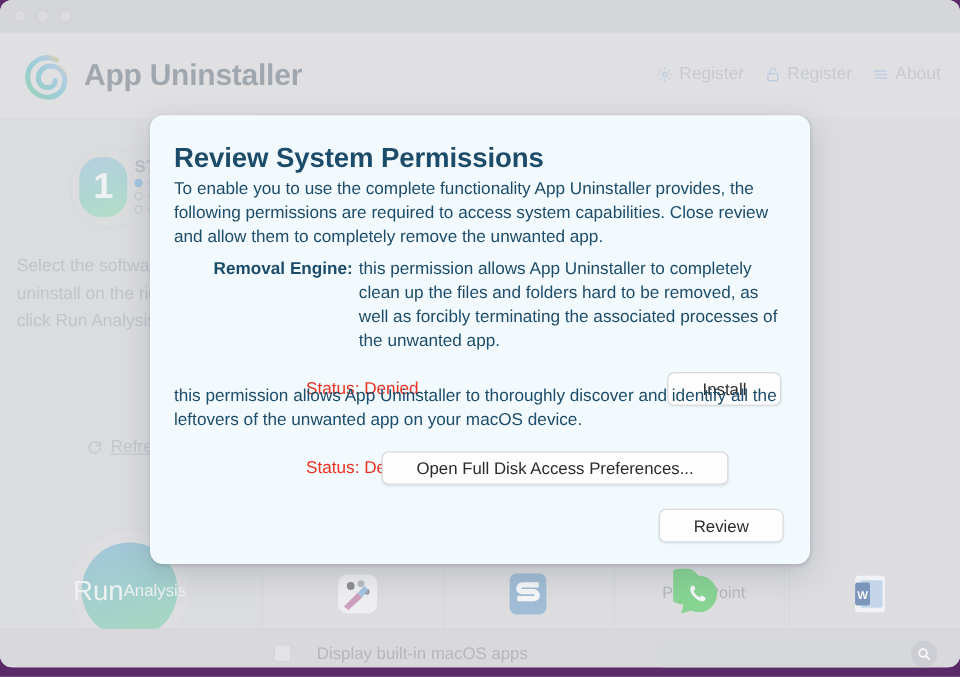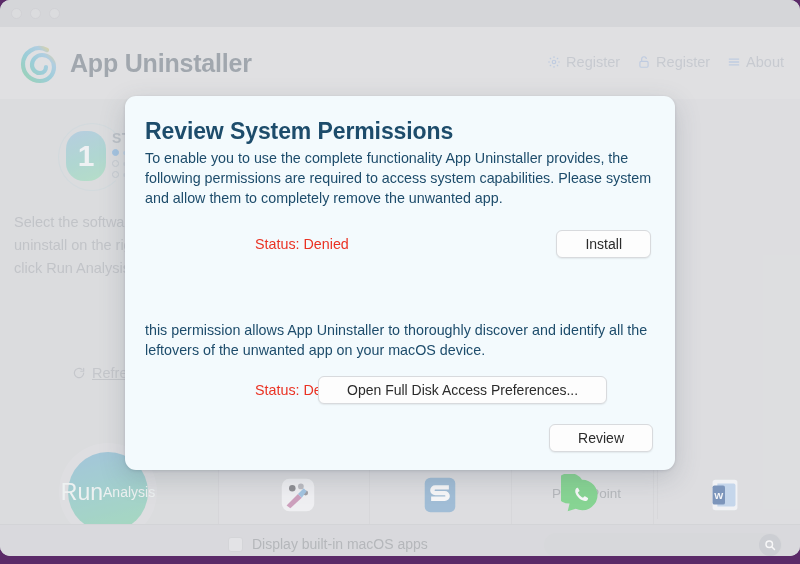--- a/index.html
+++ b/index.html
@@ -242,21 +242,21 @@
     width: 800px;
     height: 40px;
     background: #cbccd0;
     border-top: 1px solid #c2c3c7;
   }
   .chk-wrap {
     position: absolute;
     left: 228px; top: 11px;
     display: flex;
     align-items: center;
-    gap: 9px;
+    gap: 21px;
   }
   .chk-box {
     width: 15px; height: 15px;
     border-radius: 3px;
     background: #dcdde0;
     border: 1px solid #c3c4c8;
     box-sizing: border-box;
   }
   .chk-label {
     font-size: 14px;
@@ -607,23 +607,27 @@
           <path d="M15.5 15.5 L21 21" stroke-linecap="round"></path>
         </svg>
       </span>
     </div>
   </div>
 
   <div class="scrim"></div>
 
   <div class="dialog">
     <div class="dlg-title">Review System Permissions</div>
-    <div class="dlg-intro">To enable you to use the complete functionality App Uninstaller provides, the following permissions are required to access system capabilities. Please system and allow them to completely remove the unwanted app.</div>
+    <div class="dlg-intro">To enable you to use the complete functionality App Uninstaller provides, the following permissions are required to access system capabilities. Close review and allow them to completely remove the unwanted app.</div>
 
     <div class="perm" style="top:118px;">
+      <div class="perm-row">
+        <div class="perm-label">Removal Engine:</div>
+        <div class="perm-desc">this permission allows App Uninstaller to completely clean up the files and folders hard to be removed, as well as forcibly terminating the associated processes of the unwanted app.</div>
+      </div>
       <div class="status-row">
         <div class="status-text" style="color: rgb(234, 50, 35);">Status: Denied</div>
         <div class="install-btn-wrap">
           <button class="btn">Install</button>
         </div>
       </div>
     </div>
 
     <div class="perm" style="top:224px;">
       <div class="perm-row">

